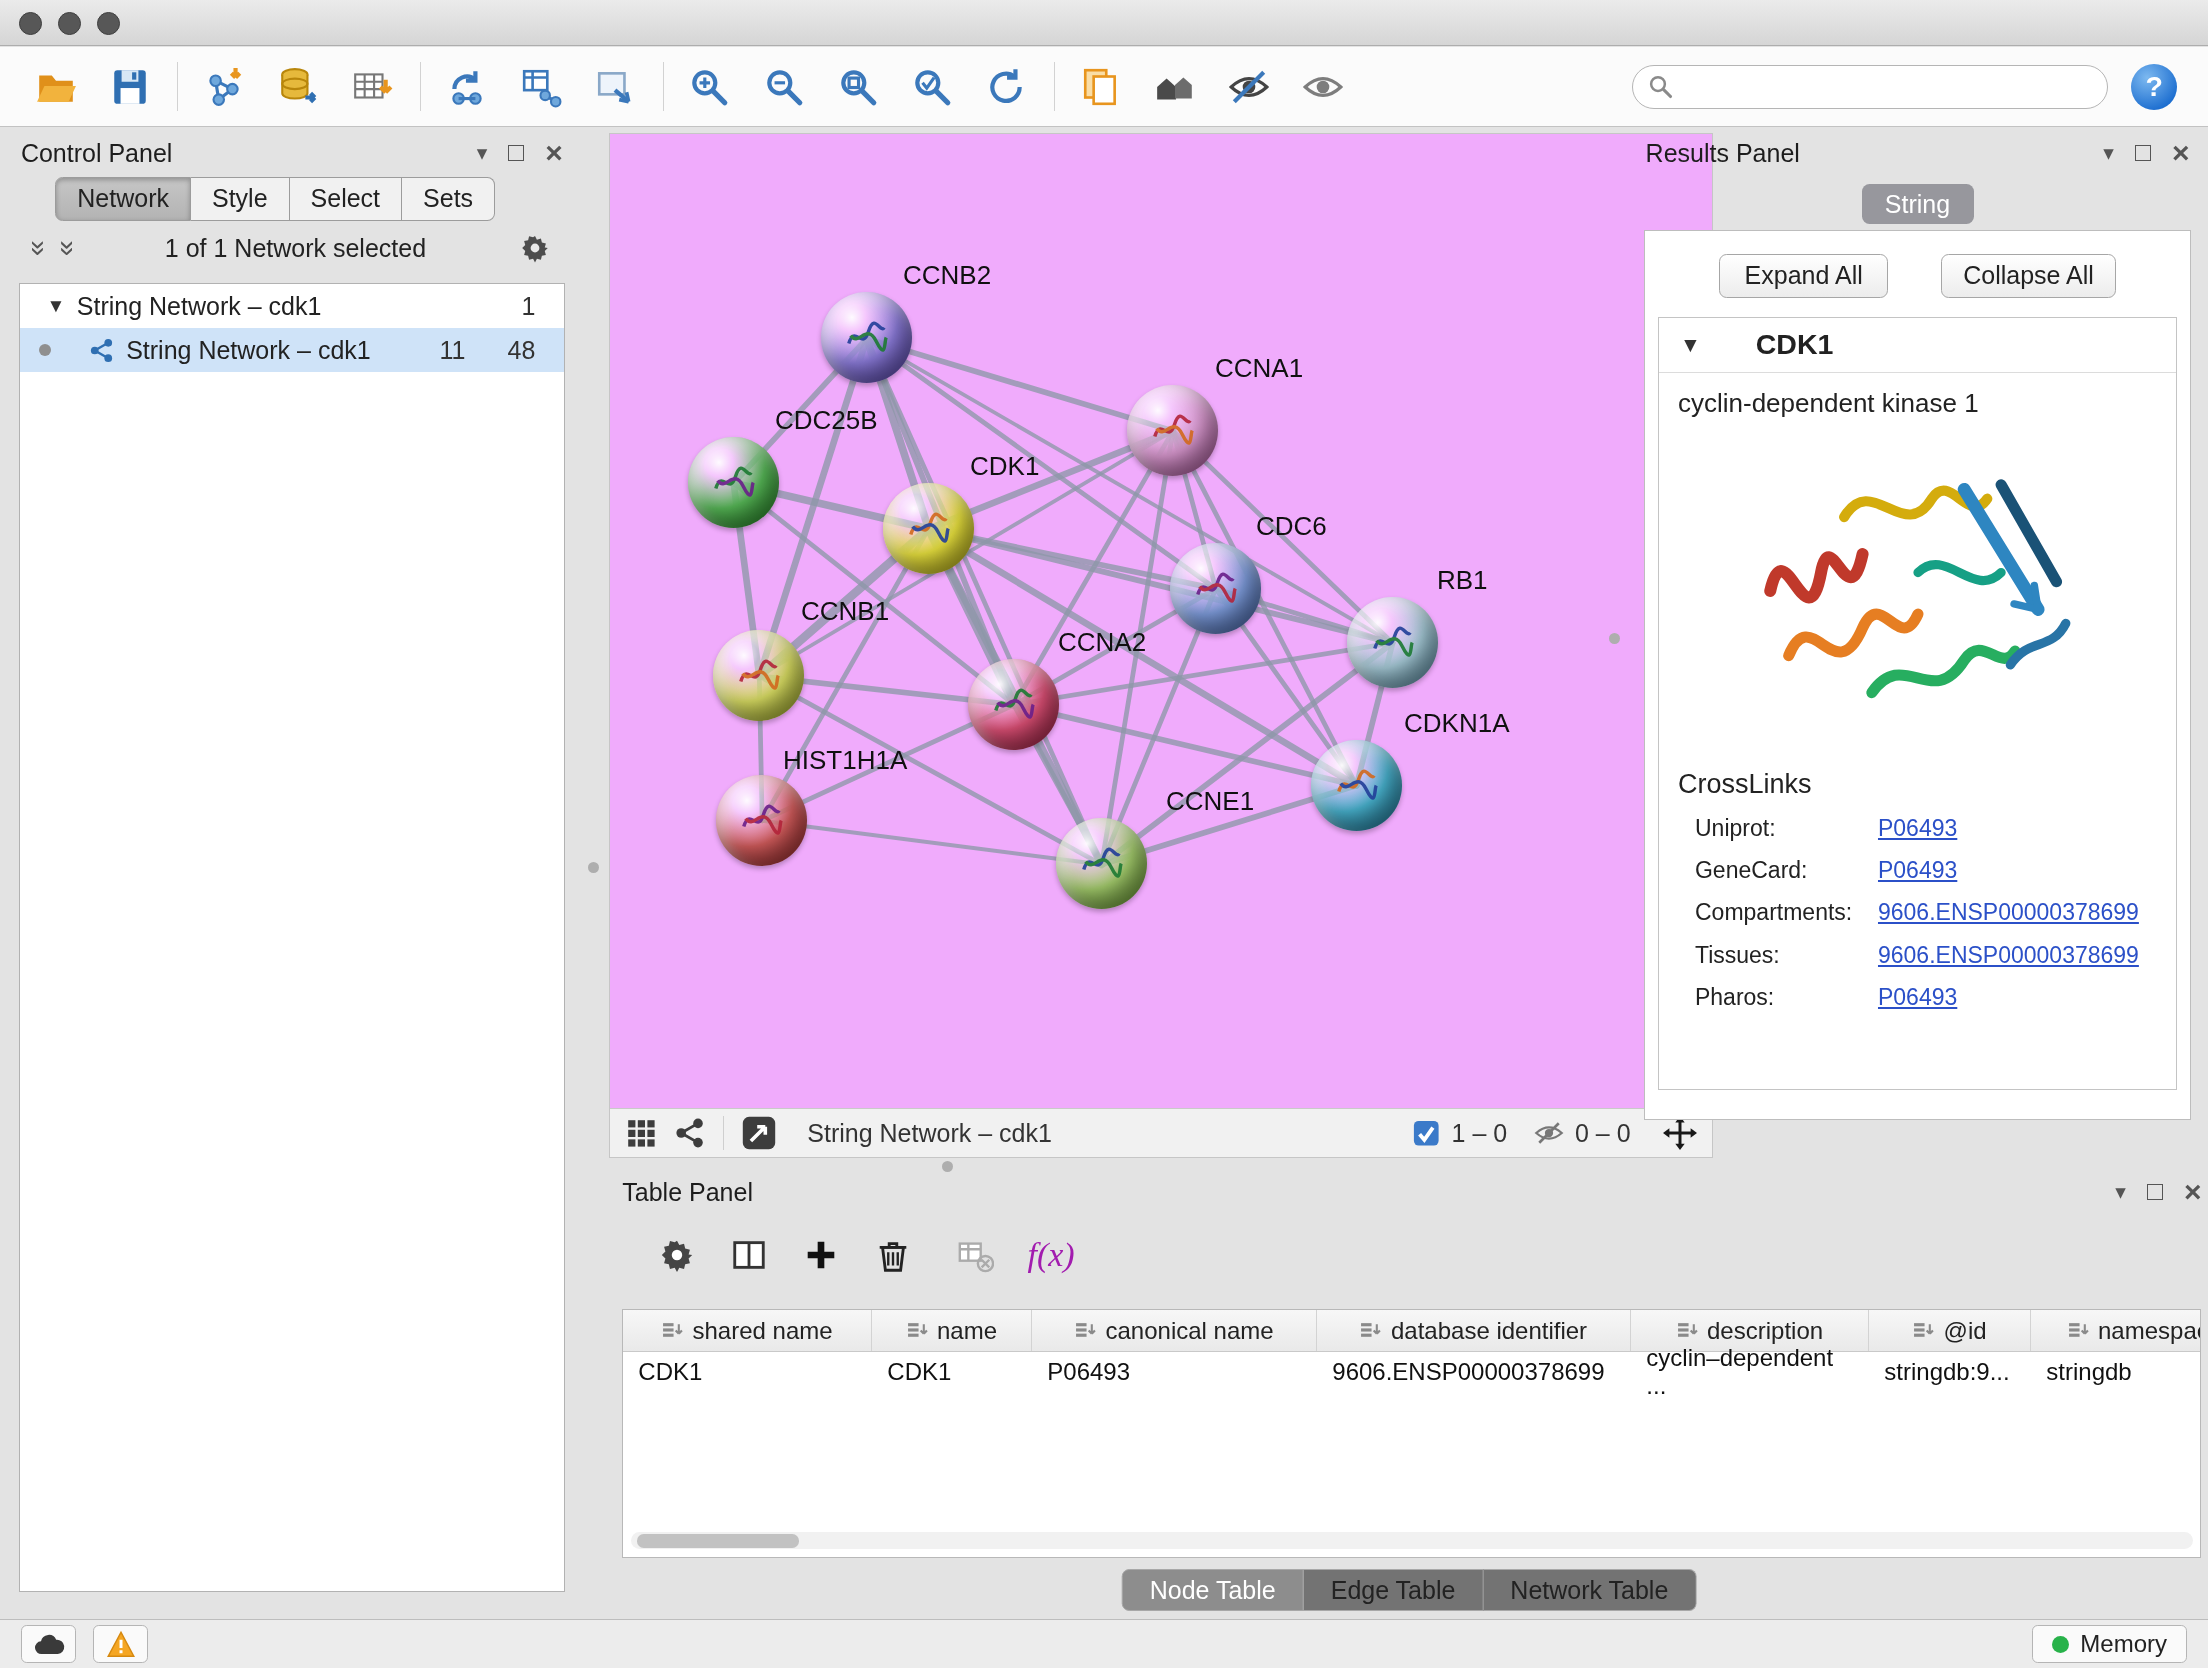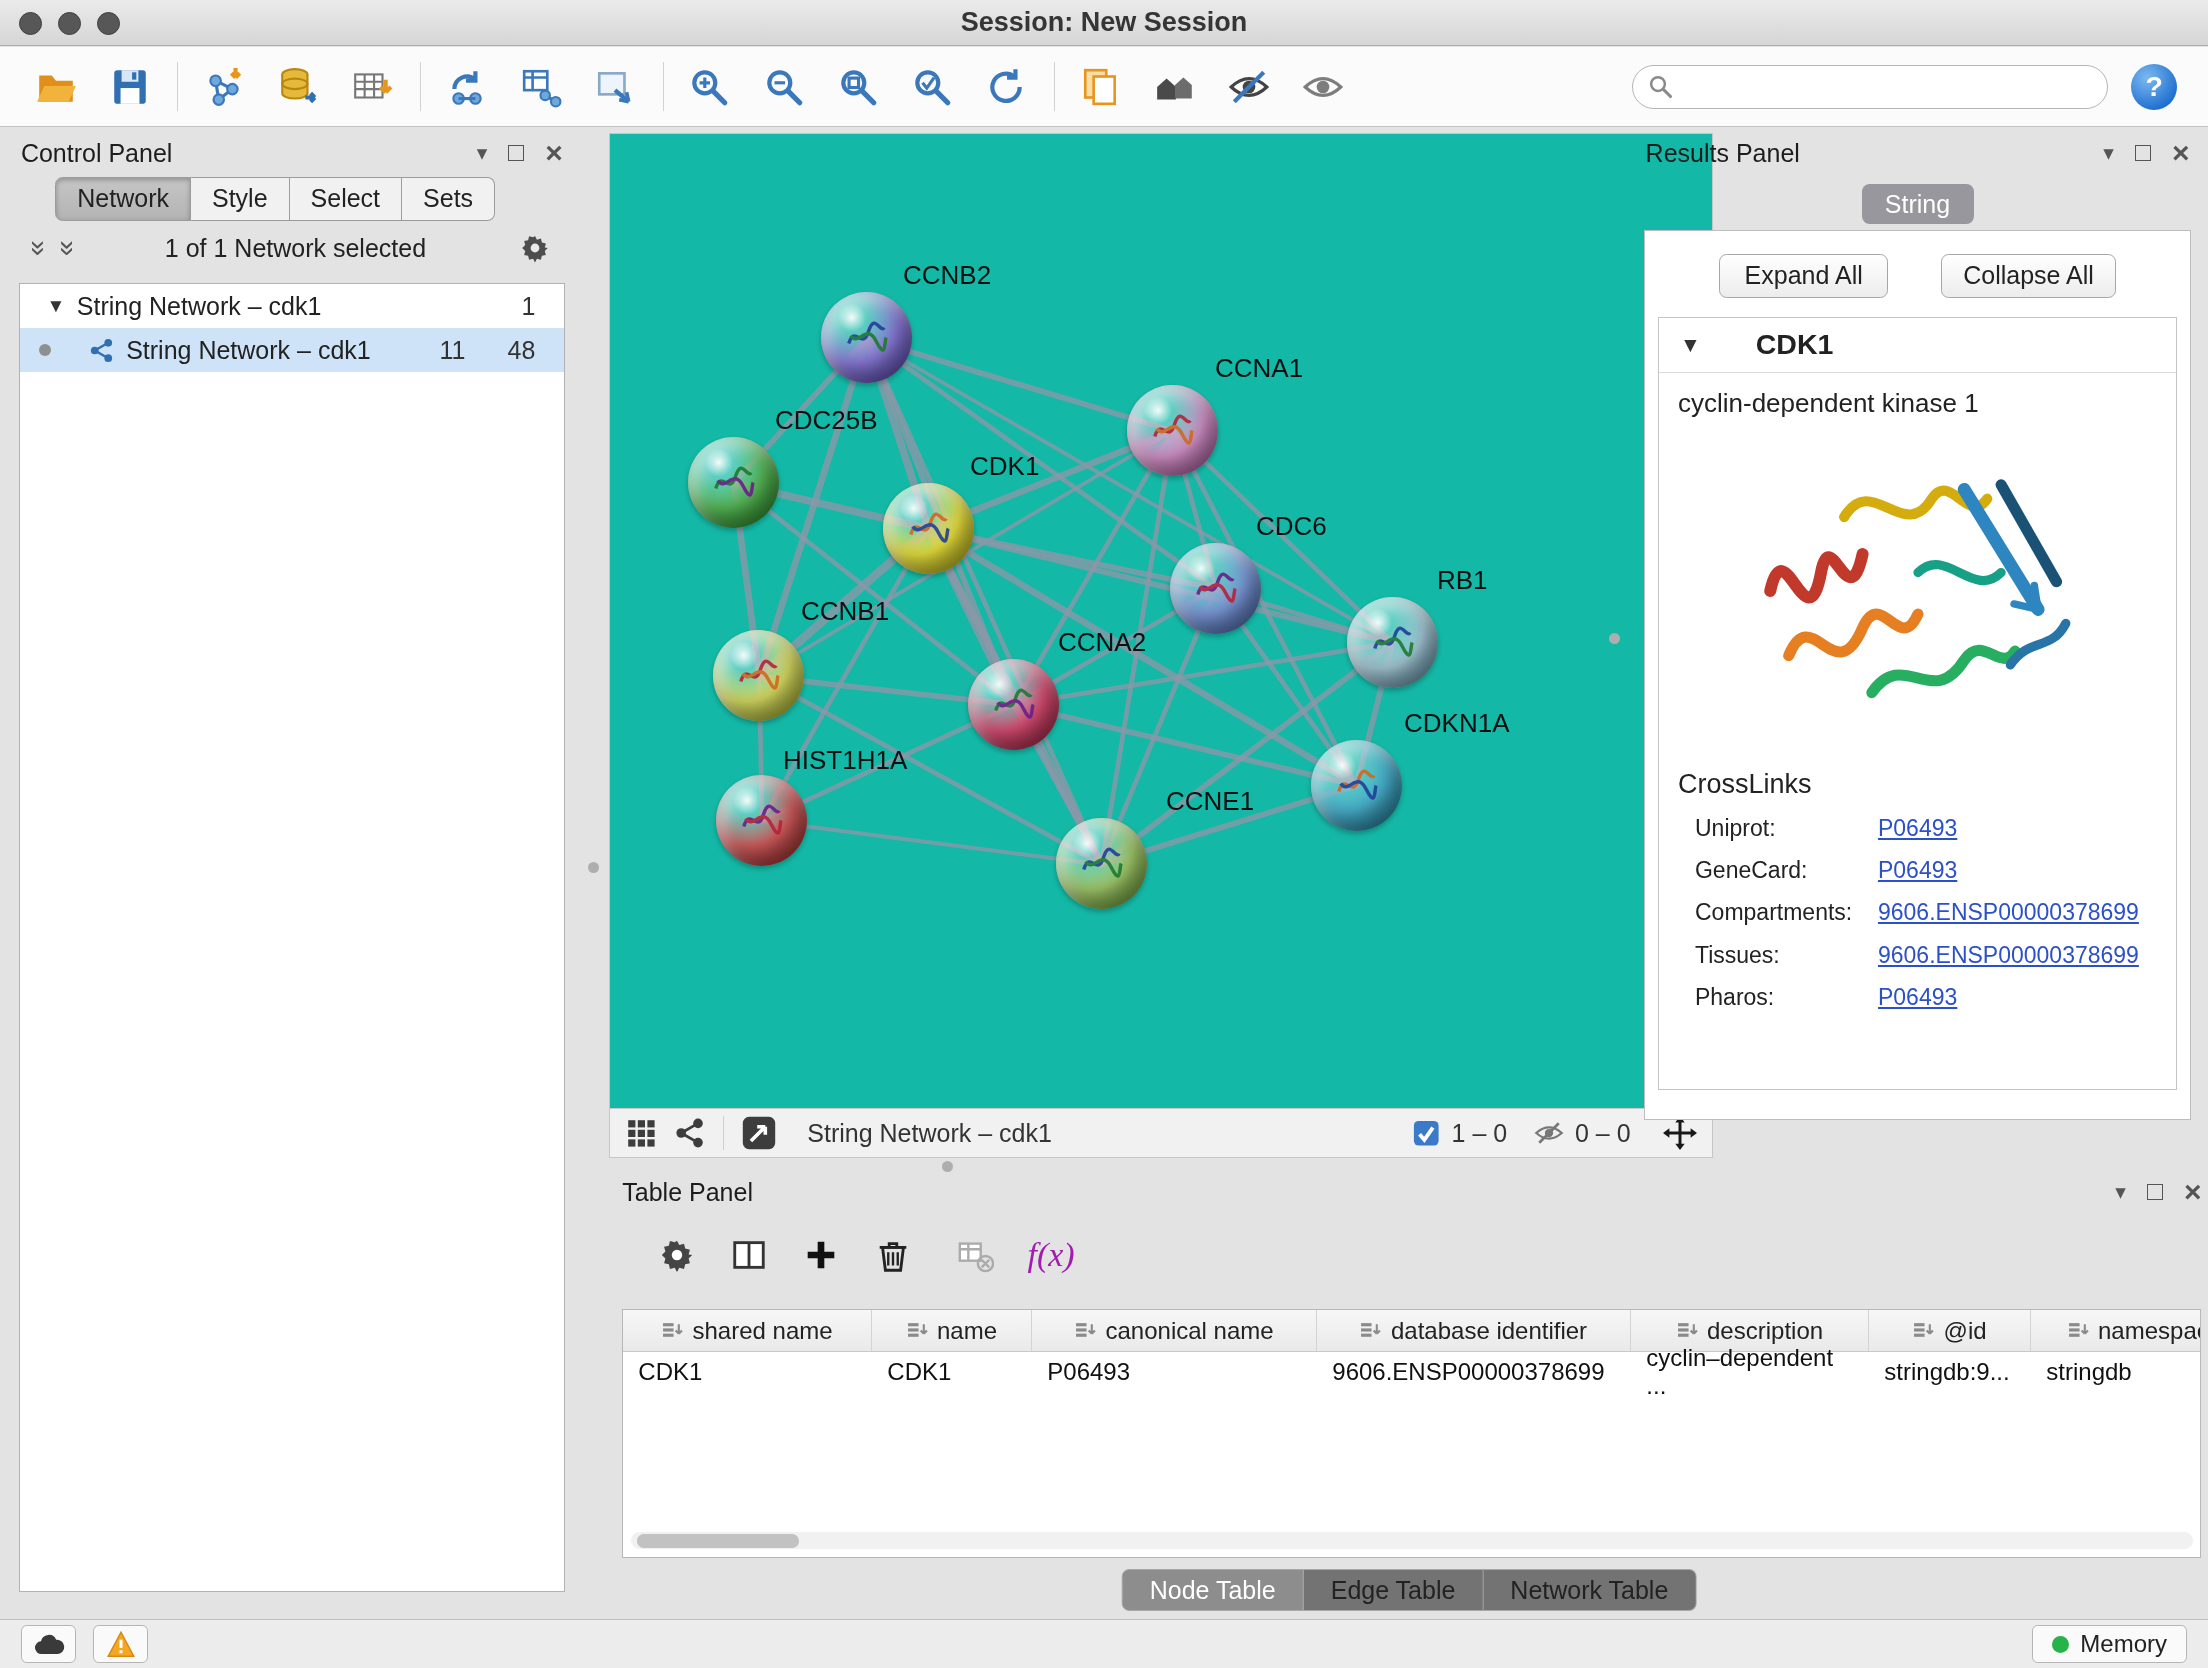--- a/index.html
+++ b/index.html
@@ -35,21 +35,21 @@
 .chev{font-size:28.5px;color:#555;display:inline-block;transform:rotate(90deg);line-height:1}
 .chev.up{transform:rotate(-90deg)}
 .cp-status{flex:1;text-align:center;font-size:25px}
 .tree{position:absolute;left:5.7px;top:150px;right:5.7px;bottom:17px;background:#fff;border:1px solid #b2b2b2}
 .tree-row{display:flex;align-items:center;height:44px;font-size:25px;padding:0 13.3px;gap:11.4px}
 .tree-row.sel{background:#cfe3f8}
 .tree-tri{font-size:19px;color:#333;margin-left:13.3px}
 .tree-count{margin-left:auto;display:flex;gap:42px;padding-right:15px;color:#333}
 .tree-dot{width:12.4px;height:12.4px;border-radius:50%;background:#8f8f8f;margin-left:5.7px}
 
-.netwrap{position:absolute;left:609px;top:133px;width:1104px;height:1025px;background:#14b8a6;border:1px solid #c6c6c6}
+.netwrap{position:absolute;left:609px;top:133px;width:1104px;height:1025px;background:#f0abfc;border:1px solid #c6c6c6}
 .netcanvas{position:absolute;left:0;top:0;right:0;bottom:49px;overflow:hidden}
 .netcanvas>svg{position:absolute;left:0;top:0}
 .net-node{position:absolute;width:91px;height:91px;margin:-46px 0 0 -46px;border-radius:50%;display:flex;align-items:center;justify-content:center;box-shadow:inset -9.5px -13.3px 21px rgba(0,0,0,.38),inset 9.5px 11.4px 15px rgba(255,255,255,.5),0 2.9px 5.7px rgba(0,0,0,.25)}
 .net-label{position:absolute;font-size:26px;color:#101010;white-space:nowrap}
 .netbar{position:absolute;left:0;right:0;bottom:0;height:49px;background:#f1f1f1;border-top:1px solid #c9c9c9;display:flex;align-items:center;padding:0 15px;font-size:25px;color:#333;gap:17px}
 .netbar .nb-sep{width:1px;height:34px;background:#cfcfcf}
 .nb-right{margin-left:auto;display:flex;align-items:center;gap:11.4px}
 
 .rpanel{position:absolute;left:1638px;top:133px;width:559px;height:1025px}
 .r-tab{margin:11.4px auto 0;width:112px;height:40px;background:#97979d;border-radius:7.6px;color:#fff;display:flex;align-items:center;justify-content:center;font-size:25px}
@@ -93,21 +93,20 @@
 </style>
 </head>
 <body>
 
 <div class="titlebar">
   <div class="traffic">
     <span class="tl"></span>
     <span class="tl"></span>
     <span class="tl"></span>
   </div>
-  <div class="win-title">Session: New Session</div>
 </div>
 
 <div class="toolbar">
   <span class="tbtn">
       <span>
         <svg width="42" height="42" viewBox="0 0 40 40">
           <path d="M4 9h12l4 5h16v20H4z" fill="#e0901a"></path>
           <path d="M2 34l7-15h30l-7 15z" fill="#f2b33d"></path>
         </svg>
       </span>

